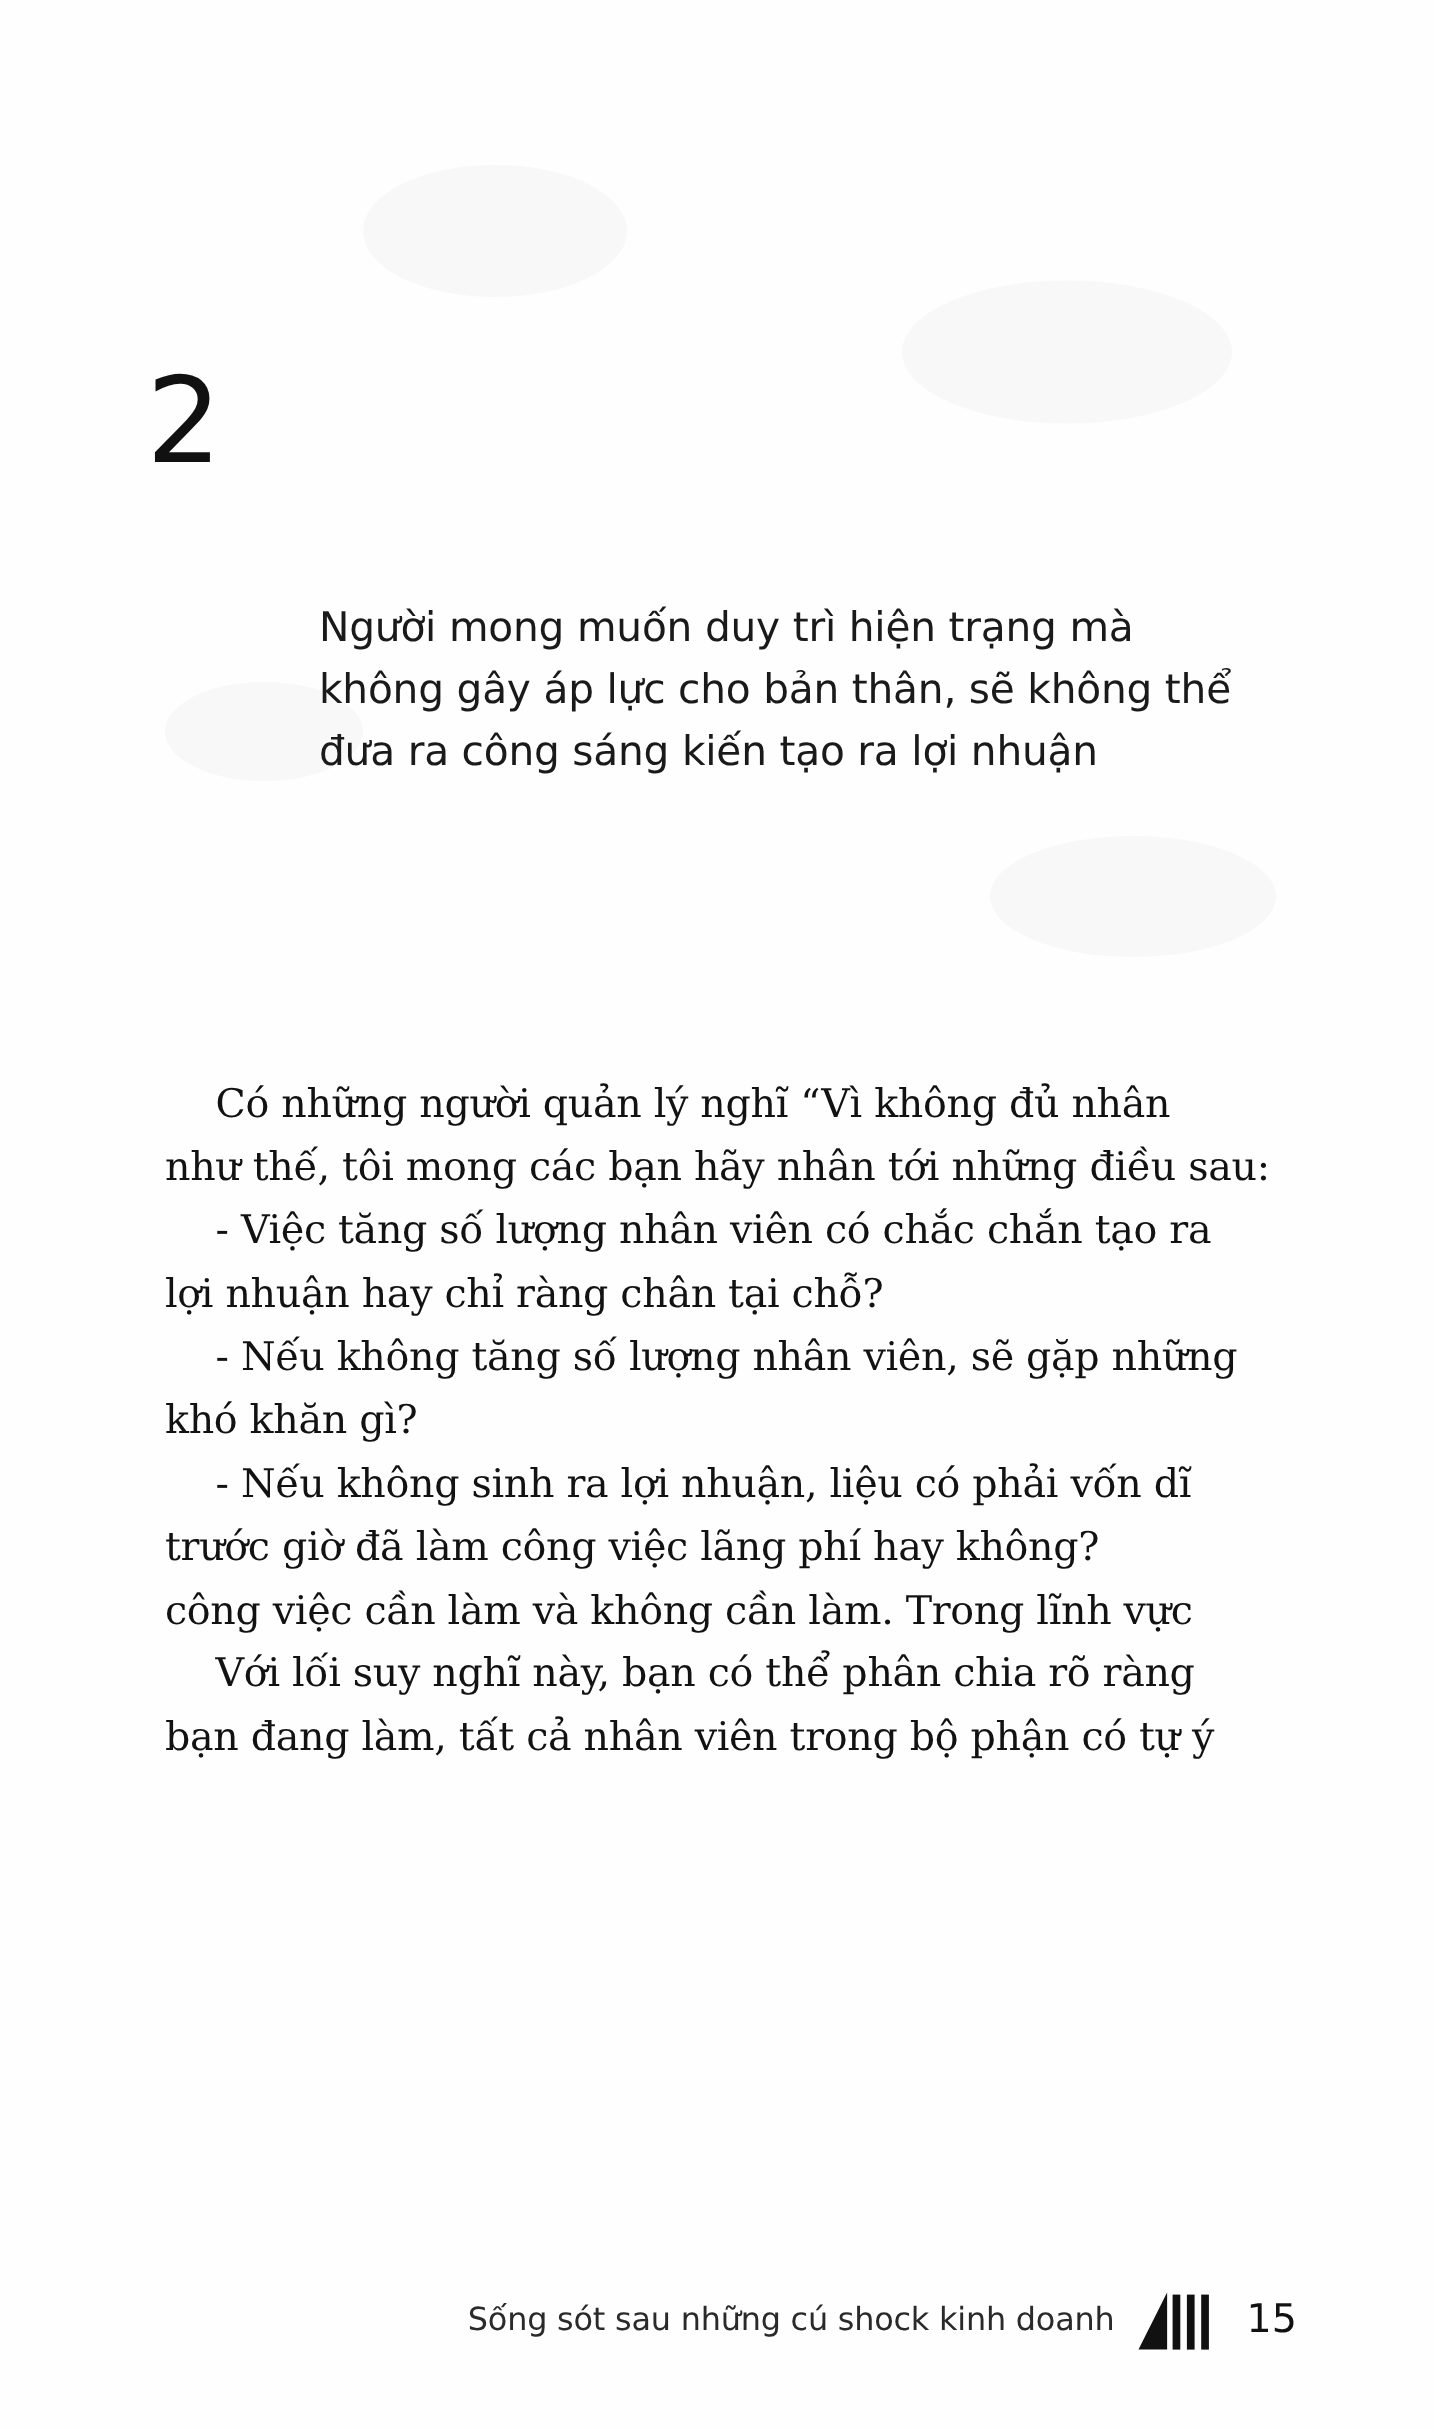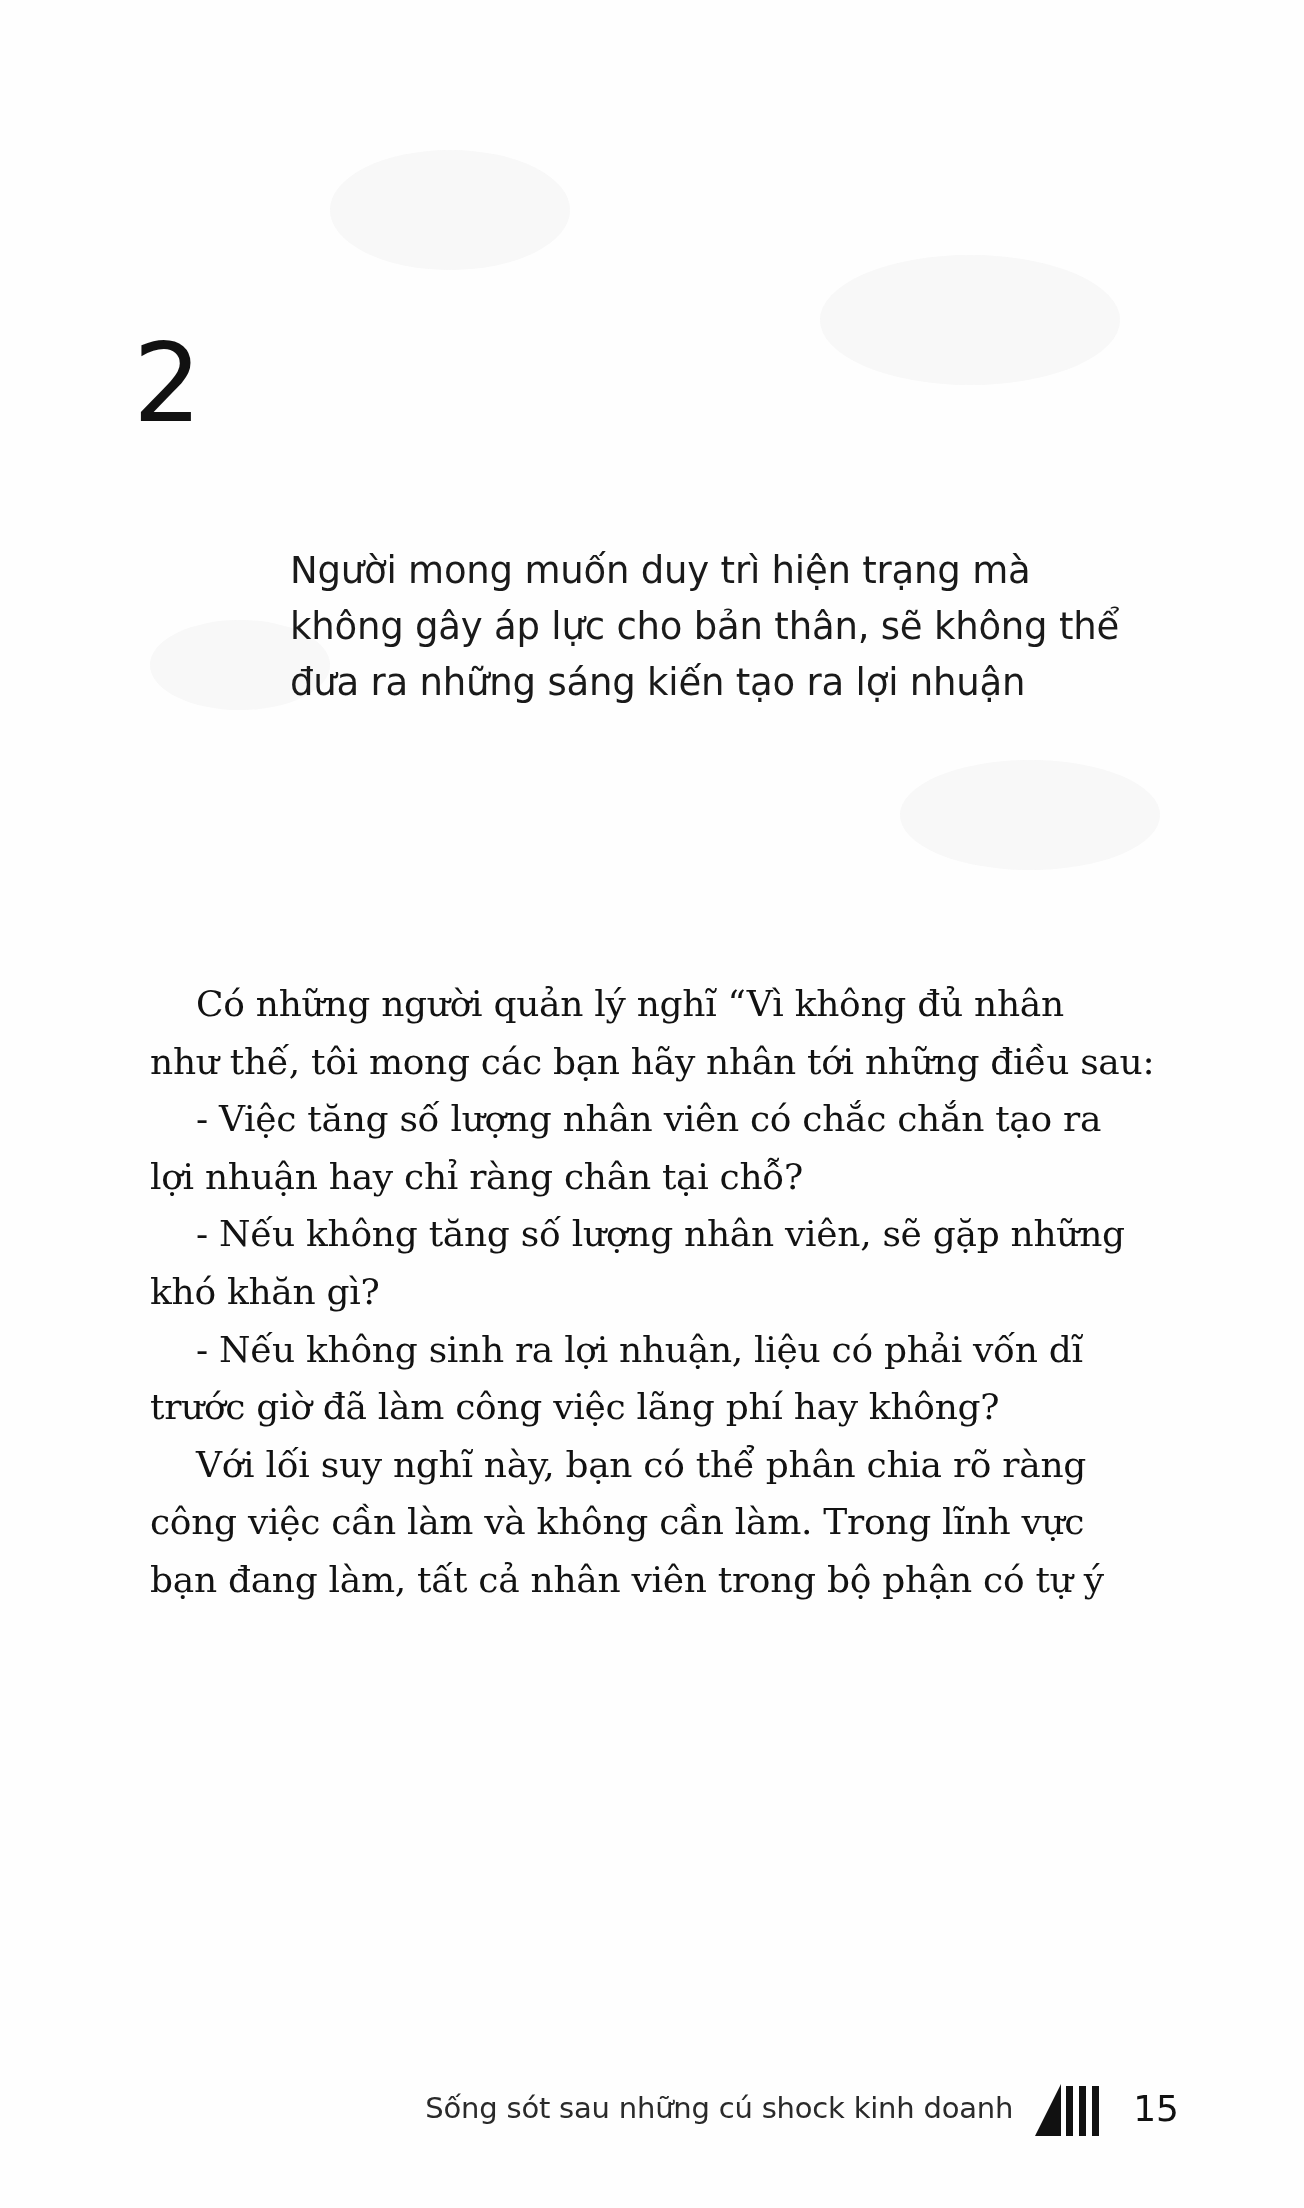--- a/index.html
+++ b/index.html
@@ -149,21 +149,21 @@
   <div class="smudge" style="left:330px; top:150px; width:240px; height:120px;"></div>
   <div class="smudge" style="left:820px; top:255px; width:300px; height:130px;"></div>
   <div class="smudge" style="left:150px; top:620px; width:180px; height:90px;"></div>
   <div class="smudge" style="left:900px; top:760px; width:260px; height:110px;"></div>
 
   <div class="chapter-number">2</div>
 
   <div class="chapter-title">
     <span class="tline">Người mong muốn duy trì hiện trạng mà</span>
     <span class="tline">không gây áp lực cho bản thân, sẽ không thể</span>
-    <span class="tline">đưa ra những sáng kiến tạo ra lợi nhuận</span>
+    <span class="tline">đưa ra công sáng kiến tạo ra lợi nhuận</span>
   </div>
 
   <div class="body-copy">
 
     <p>
       <span class="ln indent">Có những người quản lý nghĩ “Vì không đủ nhân</span>
       <span class="ln">như thế, tôi mong các bạn hãy nhân tới những điều sau:</span>
     </p>
 
     <p>
@@ -175,22 +175,22 @@
       <span class="ln indent">- Nếu không tăng số lượng nhân viên, sẽ gặp những</span>
       <span class="ln">khó khăn gì?</span>
     </p>
 
     <p>
       <span class="ln indent">- Nếu không sinh ra lợi nhuận, liệu có phải vốn dĩ</span>
       <span class="ln">trước giờ đã làm công việc lãng phí hay không?</span>
     </p>
 
     <p>
+      <span class="ln">công việc cần làm và không cần làm. Trong lĩnh vực</span>
       <span class="ln indent">Với lối suy nghĩ này, bạn có thể phân chia rõ ràng</span>
-      <span class="ln">công việc cần làm và không cần làm. Trong lĩnh vực</span>
       <span class="ln">bạn đang làm, tất cả nhân viên trong bộ phận có tự ý</span>
     </p>
 
   </div>
 
   <div class="footer">
     <div class="footer-inner">
       <span class="footer-title">Sống sót sau những cú shock kinh doanh</span>
       <span class="footer-mark">
         <span class="tri"></span>

